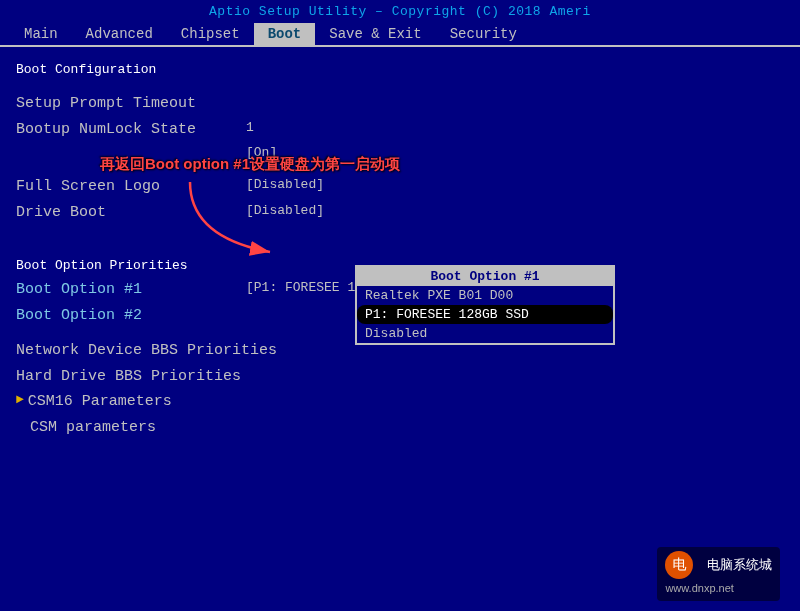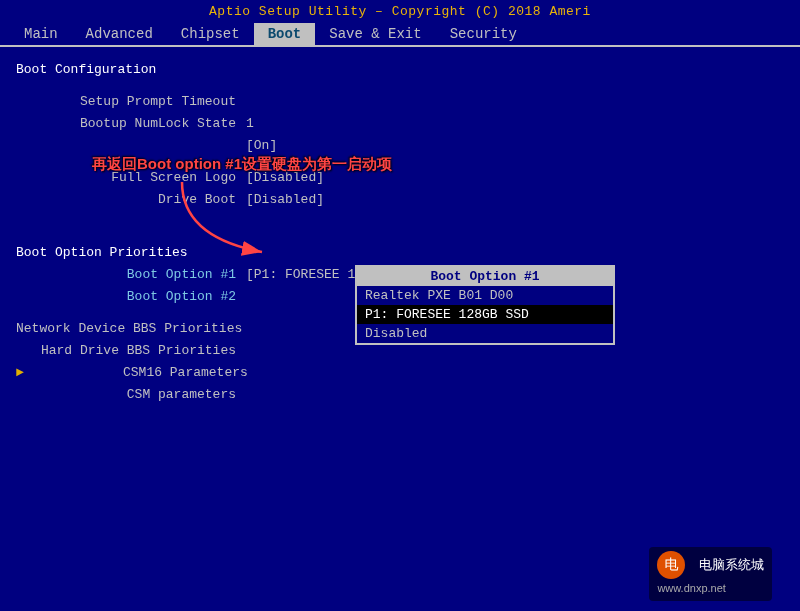--- a/index.html
+++ b/index.html
@@ -10,21 +10,21 @@
       background: #000080;
       font-family: 'Courier New', Courier, monospace;
       color: #c0c0c0;
       overflow: hidden;
       position: relative;
     }
 
     
     .title-bar {
       background: #000080;
-      color: #eab308;
+      color: #0ea5e9;
       text-align: center;
       padding: 4px 0 2px 0;
       font-size: 13px;
       letter-spacing: 0.5px;
     }
 
     
     .menu-bar {
       display: flex;
       align-items: center;
@@ -71,23 +71,22 @@
 
     .row {
       display: flex;
       flex-direction: row;
       align-items: flex-start;
       width: 100%;
     }
 
     .row-label {
       color: #c0c0c0;
-      font-size: 13px;
+      font-size: 15px;
       min-width: 220px;
-      text-align: right;
     }
 
     .row-label.highlighted {
       color: #7ec8e3;
     }
 
     .row-value {
       color: #c0c0c0;
       font-size: 13px;
       margin-left: 10px;
@@ -120,32 +119,33 @@
       text-align: center;
       padding: 2px 8px;
       font-weight: bold;
       font-size: 13px;
     }
 
     .dropdown-item {
       padding: 2px 8px;
       color: #c0c0c0;
       cursor: pointer;
+      border-radius: 8px;
     }
 
     .dropdown-item.selected {
       background: #000000;
       color: #ffffff;
     }
 
     
     .annotation-container {
       position: absolute;
       top: 155px;
-      left: 92px;
+      left: 100px;
       z-index: 20;
       pointer-events: none;
     }
 
     .annotation-text {
       color: #ff4444;
       font-family: 'SimHei', 'Microsoft YaHei', sans-serif;
       font-size: 15px;
       font-weight: bold;
       text-shadow: 1px 1px 2px #000, -1px -1px 2px #000;
@@ -157,21 +157,21 @@
       top: 22px;
       left: 80px;
       width: 120px;
       height: 80px;
     }
 
     
     .watermark {
       position: absolute;
       bottom: 10px;
-      right: 28px;
+      right: 20px;
       background: rgba(0,0,0,0.5);
       padding: 4px 8px;
       border-radius: 4px;
       z-index: 30;
     }
 
     .watermark-text {
       color: #ffffff;
       font-family: 'SimHei', 'Microsoft YaHei', sans-serif;
       font-size: 13px;

